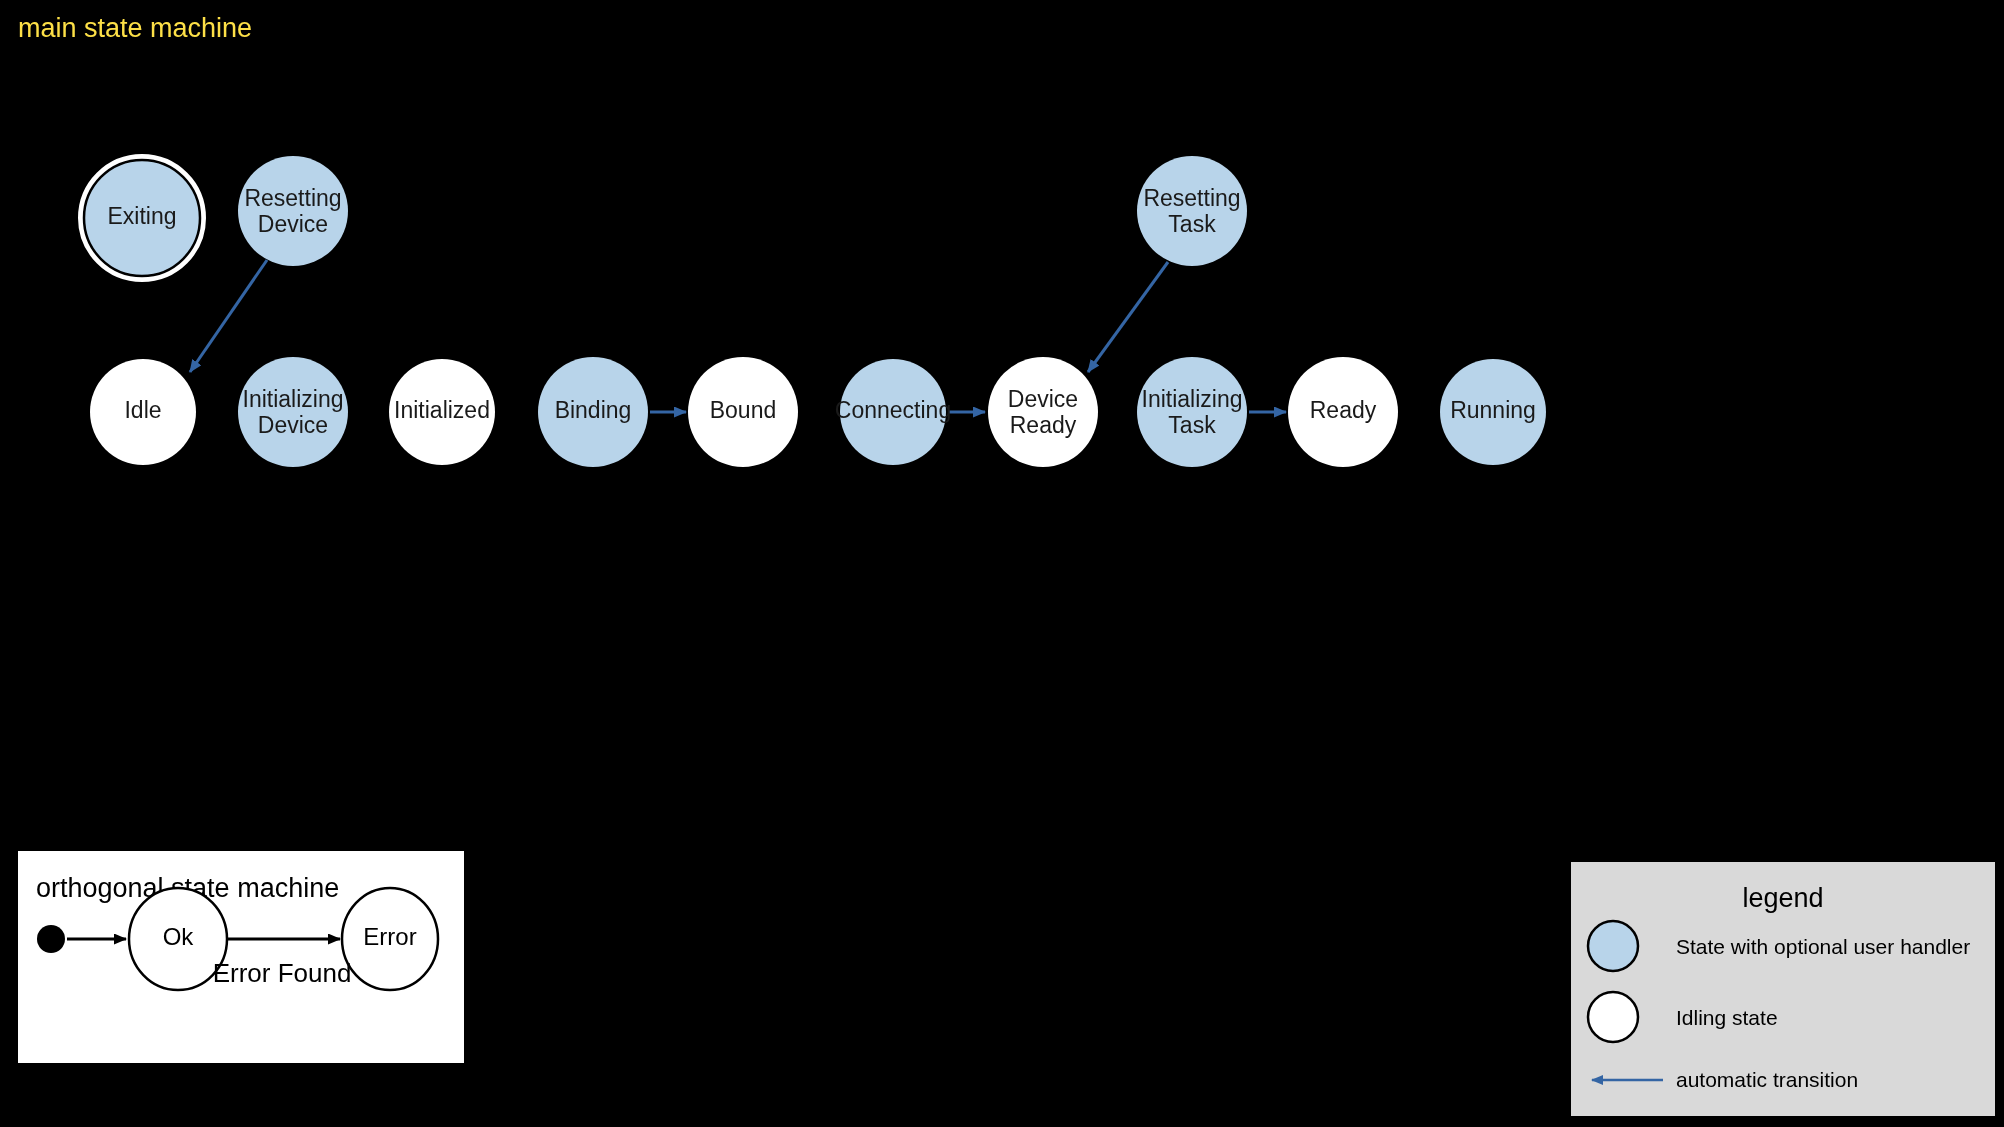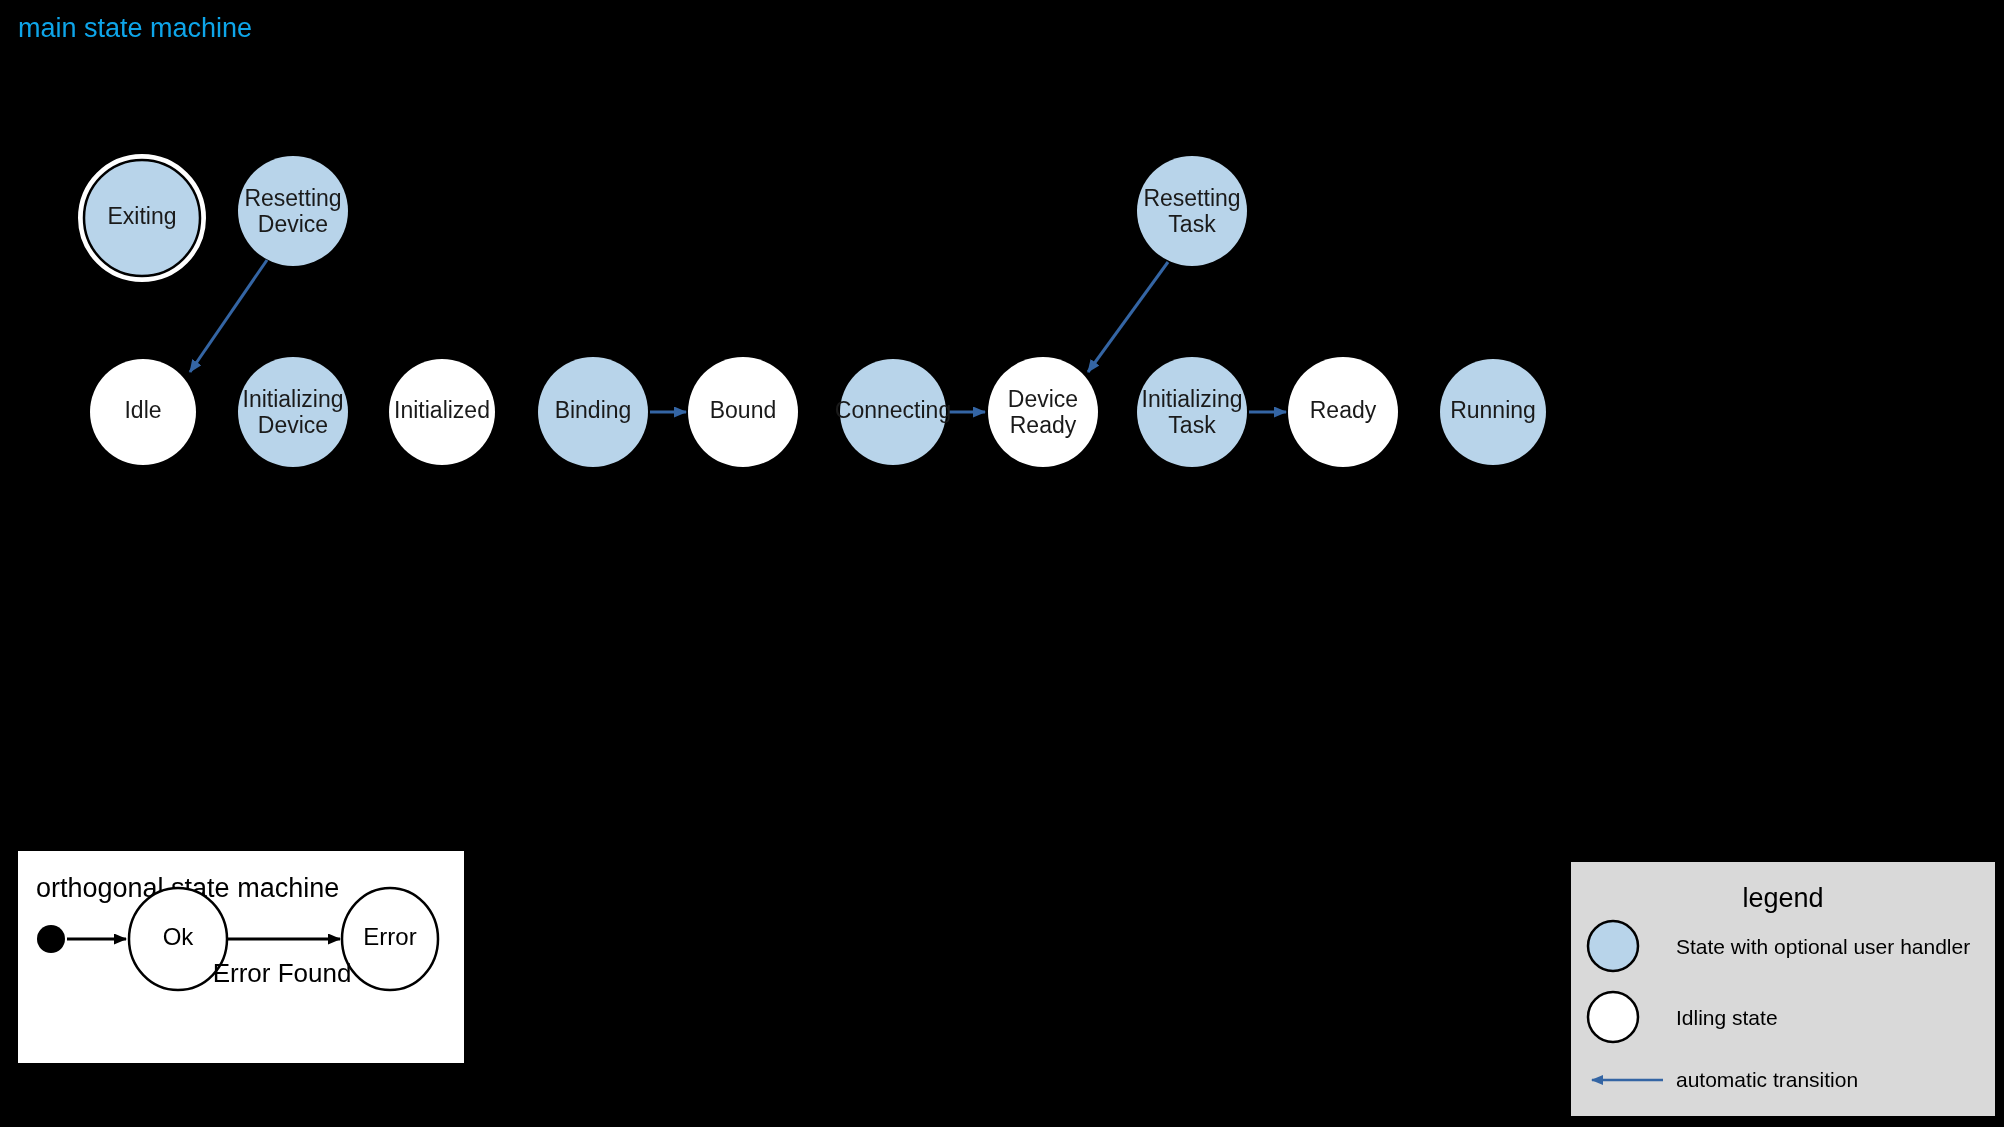--- a/index.html
+++ b/index.html
@@ -12,21 +12,21 @@
     width: 2004px;
     height: 1127px;
     background: #000000;
     font-family: "Liberation Sans", sans-serif;
     overflow: hidden;
   }
   #main-title {
     position: absolute;
     left: 18px;
     top: 12px;
-    color: #0ea5e9;
+    color: #fde047;
     font-size: 27px;
     line-height: 1.2;
     white-space: nowrap;
   }
   svg.layer {
     position: absolute;
     left: 0;
     top: 0;
     width: 2004px;
     height: 1127px;

